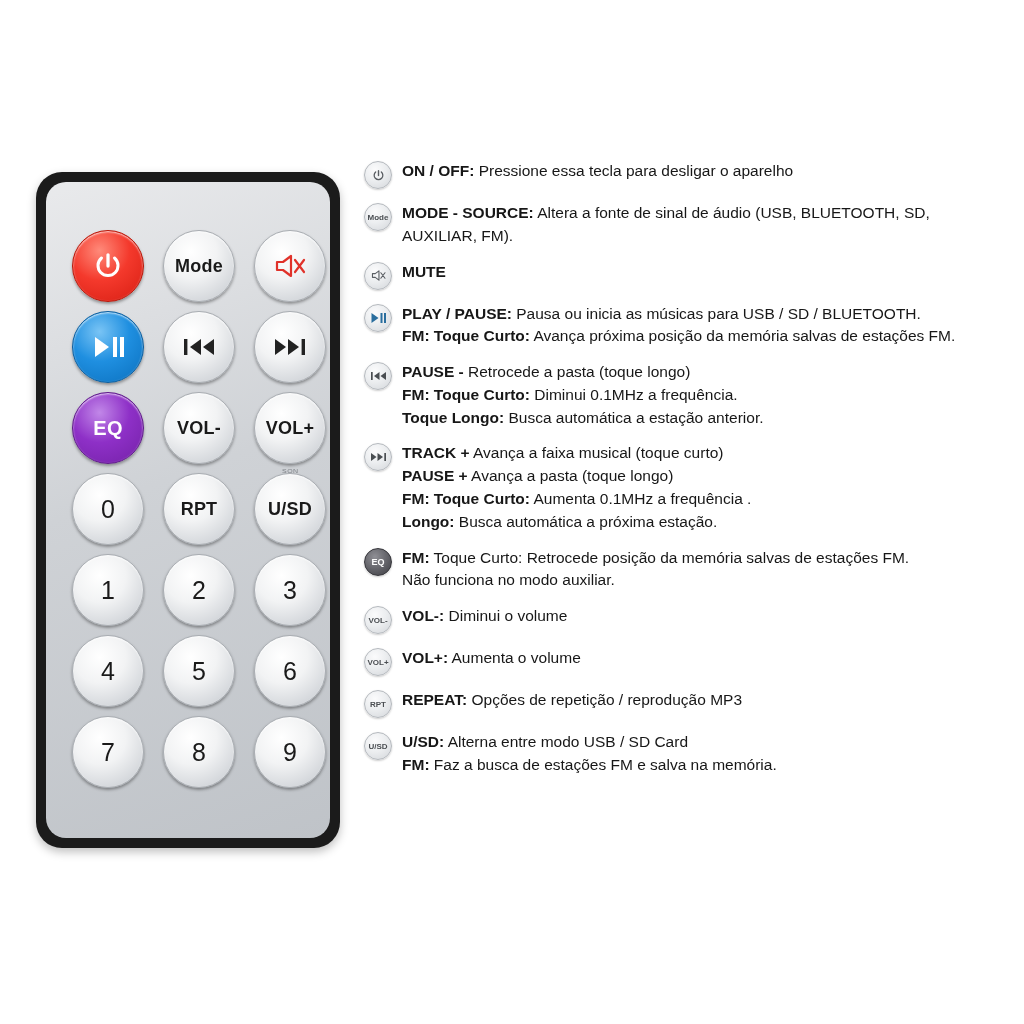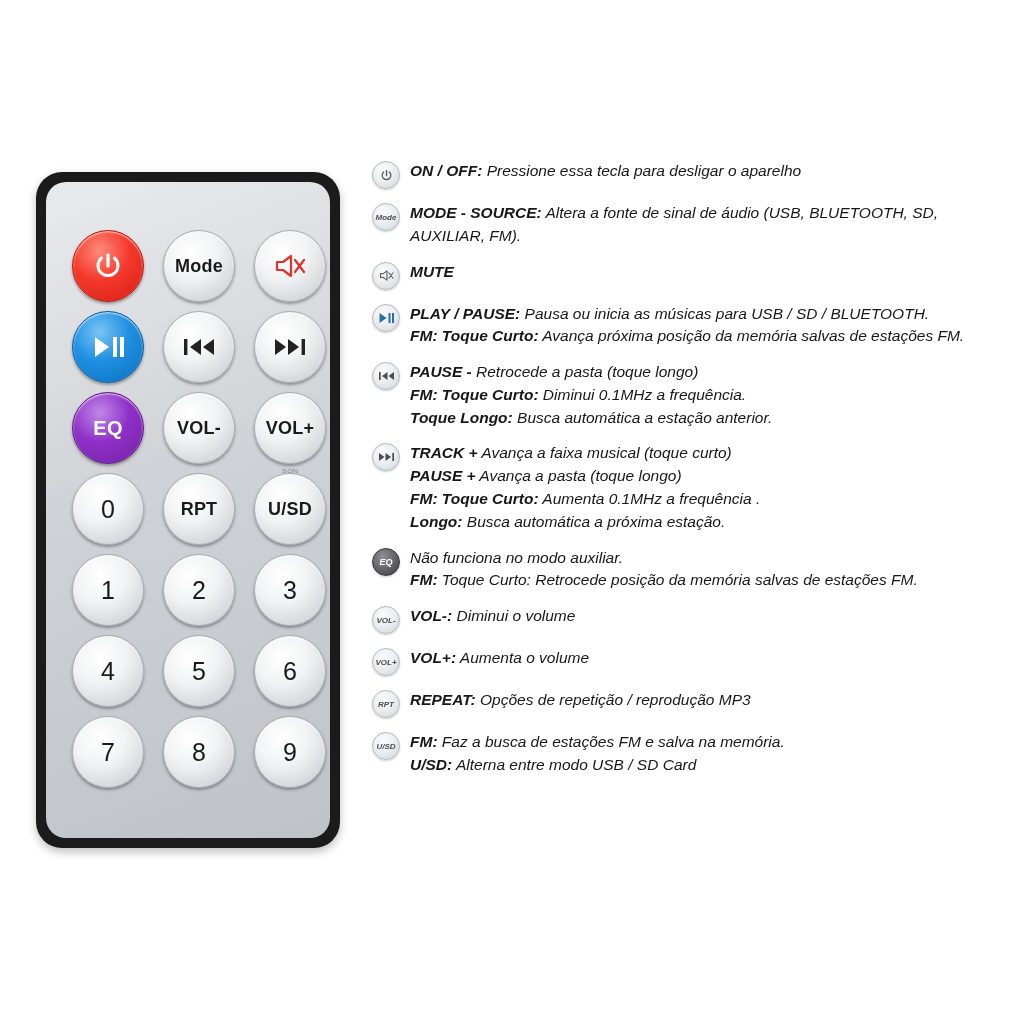--- a/index.html
+++ b/index.html
@@ -77,24 +77,23 @@
     position: absolute;
     font-size: 7px;
     color: #7b7f84;
     letter-spacing: .5px;
     transform: scaleY(0.8);
   }
 
   
   #legend {
     position: absolute;
-    left: 372px;
+    left: 364px;
     top: 160px;
     width: 640px;
-    font-style: italic;
   }
   .row {
     position: relative;
     display: flex;
     align-items: flex-start;
     margin-bottom: 13px;
   }
   .row-icon {
     flex: 0 0 28px;
     width: 28px;
@@ -310,22 +309,22 @@
       <div class="row-text">
         <span class="ln"><b>TRACK +</b>  Avança a faixa musical (toque curto)</span>
         <span class="ln"><b>PAUSE +</b> Avança a pasta (toque longo)</span>
         <span class="ln"><b>FM: Toque Curto:</b> Aumenta 0.1MHz a frequência .</span>
         <span class="ln"><b>Longo:</b> Busca automática a próxima estação.</span>
       </div>
     </div>
     <div class="row">
       <div class="row-icon purple">EQ</div>
       <div class="row-text">
+        <span class="ln"><b>FM:</b> Toque Curto: Retrocede posição da memória salvas de estações FM.</span>
         <span class="ln">Não funciona no modo auxiliar.</span>
-        <span class="ln"><b>FM:</b> Toque Curto: Retrocede posição da memória salvas de estações FM.</span>
       </div>
     </div>
     <div class="row">
       <div class="row-icon">VOL-</div>
       <div class="row-text">
         <span class="ln"><b>VOL-:</b> Diminui o volume</span>
       </div>
     </div>
     <div class="row">
       <div class="row-icon">VOL+</div>
@@ -335,17 +334,17 @@
     </div>
     <div class="row">
       <div class="row-icon">RPT</div>
       <div class="row-text">
         <span class="ln"><b>REPEAT:</b> Opções de repetição / reprodução MP3</span>
       </div>
     </div>
     <div class="row">
       <div class="row-icon">U/SD</div>
       <div class="row-text">
+        <span class="ln"><b>U/SD:</b> Alterna entre modo USB / SD Card</span>
         <span class="ln"><b>FM:</b> Faz a busca de estações FM e salva na memória.</span>
-        <span class="ln"><b>U/SD:</b> Alterna entre modo USB / SD Card</span>
       </div>
     </div>
   </div>
 
 </body></html>

